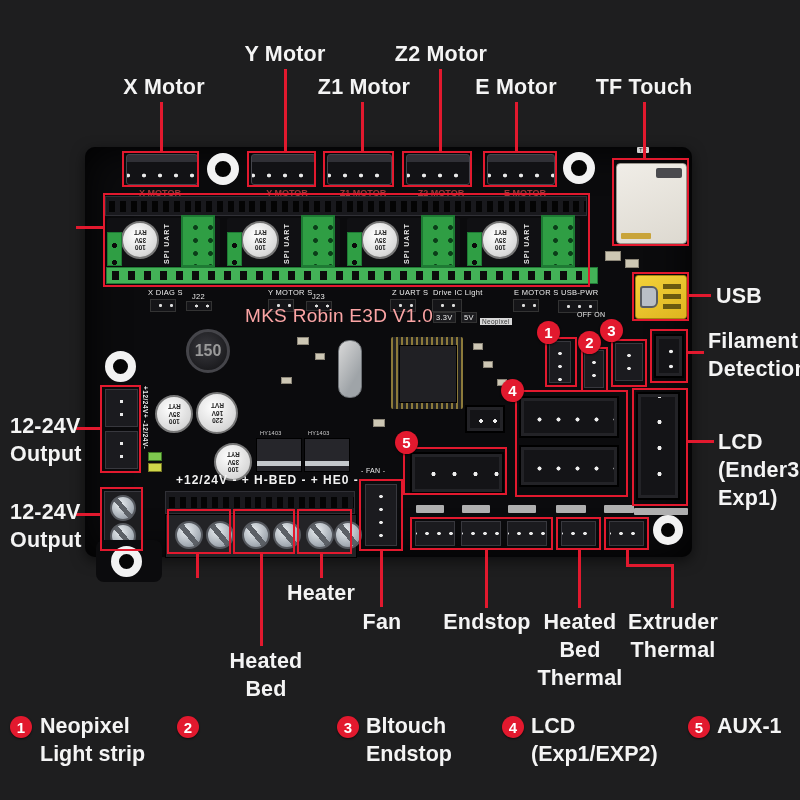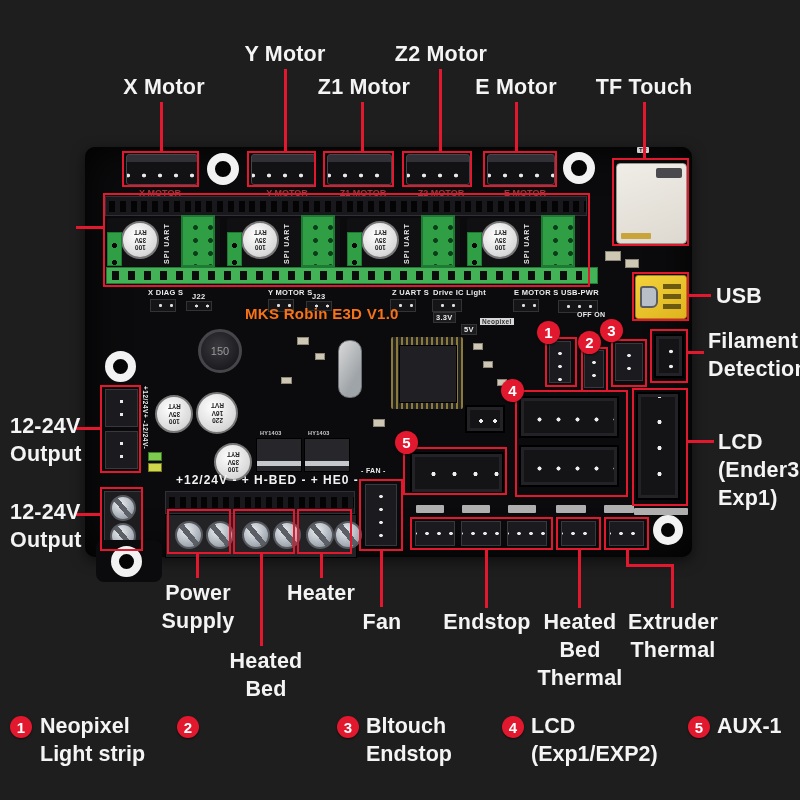--- a/index.html
+++ b/index.html
@@ -22,21 +22,21 @@
          border-radius:10px;box-shadow:inset 0 0 40px #000, 0 4px 14px rgba(0,0,0,.55);}
   .tab{position:absolute;background:#0b0b0d;border-radius:8px;}
   .hole{position:absolute;border-radius:50%;background:#050505;border:8px solid #f2f2f2;
         box-sizing:border-box;}
   
   .mconn{position:absolute;border:1px solid #45454c;border-radius:3px;box-sizing:border-box;
          background-image:radial-gradient(circle,#e9e9e9 1.7px,transparent 2.2px),
                           linear-gradient(180deg,#303036 0 24%,#121215 24%);
          background-size:16px 100%,100% 100%;background-repeat:repeat-x,no-repeat;
          background-position:9px 6px,0 0;}
-  .silk{position:absolute;color:#ececec;font-size:7.5px;font-weight:bold;letter-spacing:.3px;}
+  .silk{position:absolute;color:#ececec;font-size:7.5px;font-weight:normal;letter-spacing:.3px;}
   .msilk{position:absolute;color:#9b3a3a;font-size:9px;font-weight:bold;transform:translateX(-50%);}
   .hdrstrip{position:absolute;background:#19191d;border:1px solid #303036;box-sizing:border-box;
             background-image:repeating-linear-gradient(90deg,#040404 0 6px,transparent 6px 10.8px);
             background-size:100% 11px;background-position:3px center;background-repeat:no-repeat;}
   .driver{position:absolute;top:71px;width:113px;height:48px;background:#101013;border-radius:2px;}
   .cap{position:absolute;left:14px;top:3px;width:38px;height:38px;border-radius:50%;
        background:radial-gradient(circle at 40% 35%,#ffffff,#d9d9d9 70%,#aaa);
        border:2px solid #777;box-sizing:border-box;display:flex;align-items:center;justify-content:center;}
   .captxt{font-size:6.5px;font-weight:bold;color:#222;line-height:1.15;text-align:center;
           transform:rotate(180deg);}
@@ -163,27 +163,27 @@
     <div class="silk" style="left:476px;top:141px;">USB-PWR</div>
     <div class="jmp" style="left:65px;top:152px;width:26px;height:13px;"></div>
     <div class="jmp" style="left:101px;top:154px;width:26px;height:10px;"></div>
     <div class="jmp" style="left:183px;top:152px;width:26px;height:13px;"></div>
     <div class="jmp" style="left:221px;top:154px;width:26px;height:10px;"></div>
     <div class="jmp" style="left:305px;top:152px;width:26px;height:13px;"></div>
     <div class="jmp" style="left:347px;top:152px;width:30px;height:13px;"></div>
     <div class="jmp" style="left:428px;top:152px;width:26px;height:13px;"></div>
     <div class="jmp" style="left:473px;top:153px;width:40px;height:13px;"></div>
     <div class="silk" style="left:348px;top:165px;background:#1c1c1f;padding:0 2px;border:1px solid #333;">3.3V</div>
-    <div class="silk" style="left:376px;top:177px;background:#1c1c1f;padding:0 2px;border:1px solid #333;">5V</div>
+    <div class="silk" style="left:376px;top:165px;background:#1c1c1f;padding:0 2px;border:1px solid #333;">5V</div>
     <div class="silk" style="left:395px;top:171px;font-size:6.5px;background:#d8d8d8;color:#333;padding:0 2px;">Neopixel</div>
     <div class="silk" style="left:492px;top:164px;font-size:7px;">OFF ON</div>
 
-    <div class="abs" style="left:160px;top:158px;color:#f97316;font-size:15px;font-weight:bold;letter-spacing:.3px;">MKS Robin E3D V1.0</div>
-
-    <div class="abs" style="left:113px;top:182px;width:44px;height:44px;border-radius:50%;background:radial-gradient(circle at 45% 40%,#3a3a3f,#1b1b1e 75%);border:3px solid #45454a;box-sizing:border-box;display:flex;align-items:center;justify-content:center;color:#9a9a9a;font-size:11px;font-weight:normal;">150</div>
+    <div class="abs" style="left:160px;top:158px;color:#fca5a5;font-size:19px;font-weight:normal;letter-spacing:.3px;">MKS Robin E3D V1.0</div>
+
+    <div class="abs" style="left:101px;top:182px;width:44px;height:44px;border-radius:50%;background:radial-gradient(circle at 45% 40%,#3a3a3f,#1b1b1e 75%);border:3px solid #45454a;box-sizing:border-box;display:flex;align-items:center;justify-content:center;color:#9a9a9a;font-size:16px;font-weight:bold;">150</div>
     <div class="abs" style="left:253px;top:193px;width:22px;height:56px;border-radius:11px;background:linear-gradient(120deg,#d9d9d9,#9fa4a8 70%);border:1px solid #6e7276;"></div>
     <div class="abs" style="left:306px;top:190px;width:72px;height:72px;background:repeating-linear-gradient(90deg,#8c7a3a 0 2px,#222 2px 5px);border-radius:2px;">
       <div class="abs" style="left:8px;top:8px;width:56px;height:56px;background:#202024;border:1px solid #000;"></div>
     </div>
 
     <div class="cap" style="left:70px;top:248px;">
         <span class="captxt ml">100
 35V
 RYT</span>
       </div>
@@ -349,22 +349,20 @@
   <div class="lbl" style="left:10px;top:413px;">12-24V
 Output</div>
   <div class="lbl" style="left:10px;top:499px;">12-24V
 Output</div>
   <div class="lbl" style="left:716px;top:283px;">USB</div>
   <div class="lbl" style="left:708px;top:328px;">Filament
 Detection</div>
   <div class="lbl" style="left:718px;top:429px;">LCD
 (Ender3
 Exp1)</div>
-  <div class="lbl ctr" style="left:198px;top:580px;">Power
-Supply</div>
   <div class="lbl ctr" style="left:266px;top:648px;">Heated
 Bed</div>
   <div class="lbl ctr" style="left:321px;top:580px;">Heater</div>
   <div class="lbl ctr" style="left:382px;top:609px;">Fan</div>
   <div class="lbl ctr" style="left:487px;top:609px;">Endstop</div>
   <div class="lbl ctr" style="left:580px;top:609px;">Heated
 Bed
 Thermal</div>
   <div class="lbl ctr" style="left:673px;top:609px;">Extruder
 Thermal</div>

